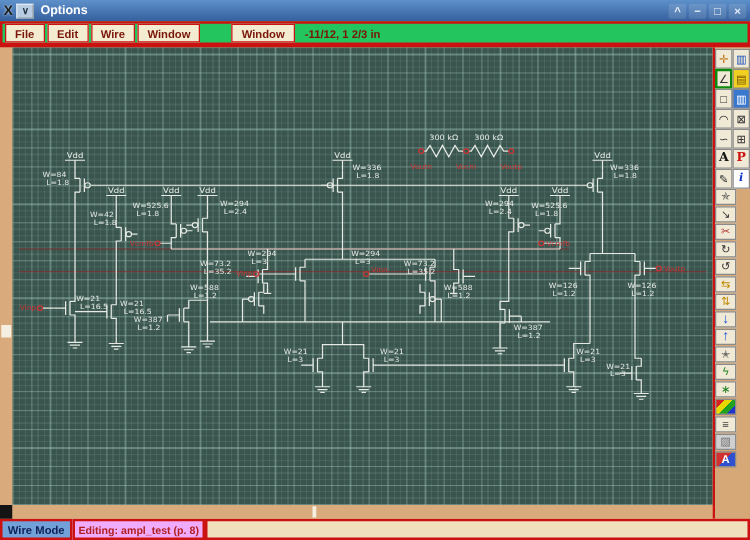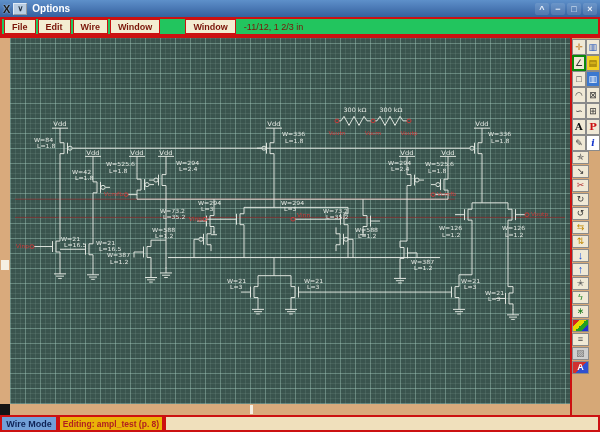--- a/index.html
+++ b/index.html
@@ -14,21 +14,21 @@
   .title-text{flex:0 1 auto;}
   .tb-spacer{flex:1;}
   .win-ctl{width:14px;height:12px;margin-left:2px;color:#e8f0fa;font-size:9px;font-weight:bold;
            display:flex;align-items:center;justify-content:center;background:rgba(255,255,255,.12);border-radius:2px;}
   
   .menubar{height:19px;background:#22c55e;border:2px solid #cc1111;box-sizing:border-box;
            display:flex;align-items:stretch;padding:0 1px;}
   .menu-btn{border:1px solid #cc1111;margin:0 1px;padding:0 7px;display:flex;align-items:center;
             font-size:9px;font-weight:bold;color:#7a1509;background:#f3ecd1;box-sizing:border-box;}
   .menu-items{display:flex;}
-  .coords{display:flex;align-items:center;font-size:9px;font-weight:normal;color:#7a1509;margin-left:7px;}
+  .coords{display:flex;align-items:center;font-size:9px;font-weight:bold;color:#7a1509;margin-left:7px;}
   
   .main{display:flex;height:379px;border-top:2px solid #cc1111;box-sizing:border-box;}
   .vscroll{width:10px;background:#d9aa7c;position:relative;flex:0 0 10px;}
   .vthumb{position:absolute;left:1px;top:222px;width:8px;height:10px;background:#f5efe2;}
   .corner{position:absolute;left:0;bottom:0;width:10px;height:11px;background:#141414;}
   .canvas-col{display:flex;flex-direction:column;flex:0 0 560px;}
   .canvas{position:relative;width:560px;height:367px;background-color:#3a544e;
     background-image:
       repeating-linear-gradient(0deg,rgba(165,205,192,.34) 0 1px,transparent 1px 15px),
       repeating-linear-gradient(90deg,rgba(165,205,192,.34) 0 1px,transparent 1px 15px),
@@ -48,21 +48,21 @@
   [data-name="text-button"],[data-name="parameter-button"]{font-family:"DejaVu Serif",serif;font-weight:bold;font-size:10px;}
   [data-name="info-button"]{font-family:"DejaVu Serif",serif;font-style:italic;font-weight:bold;background:#fff;}
   [data-name="color-button"]{background:linear-gradient(135deg,#d22222 25%,#e8d800 25% 50%,#22a022 50% 75%,#2233cc 75%);}
   [data-name="make-symbol-button"]{background:linear-gradient(135deg,#d03030 50%,#3050d0 50%);color:#fff;font-weight:bold;}
   [data-name="lower-button"],[data-name="raise-button"]{font-weight:bold;font-size:11px;}
   
   .statusbar{height:17px;display:flex;background:#d6a877;}
   .status-box{border:2px solid #cc1111;box-sizing:border-box;display:flex;align-items:center;
               justify-content:center;font-weight:bold;}
   .mode-box{width:58px;background:#72a0d8;color:#0e2256;font-size:9px;text-align:right;}
-  .edit-box{width:106px;background:#eab308;color:#b02020;font-size:8.5px;}
+  .edit-box{width:106px;background:#f0abfc;color:#b02020;font-size:8.5px;}
   .fill-box{flex:1;background:#f0e0bc;}
   
   .wire{stroke:#e6eae4;stroke-width:1;fill:none;}
   .redline{stroke:#8a2b2b;stroke-width:0.9;fill:none;opacity:.85;}
   .pin-c{stroke:#cc3535;stroke-width:1;fill:none;}
   .lbl{fill:#e6eae4;font-family:"DejaVu Sans",sans-serif;font-size:6.2px;}
   .vddl{fill:#e6eae4;font-family:"DejaVu Sans",sans-serif;font-size:6.8px;text-anchor:middle;}
   .resl{fill:#e6eae4;font-family:"DejaVu Sans",sans-serif;font-size:6.5px;text-anchor:middle;}
   .redt{fill:#cc3535;font-family:"DejaVu Sans",sans-serif;font-size:6px;}
 </style>

